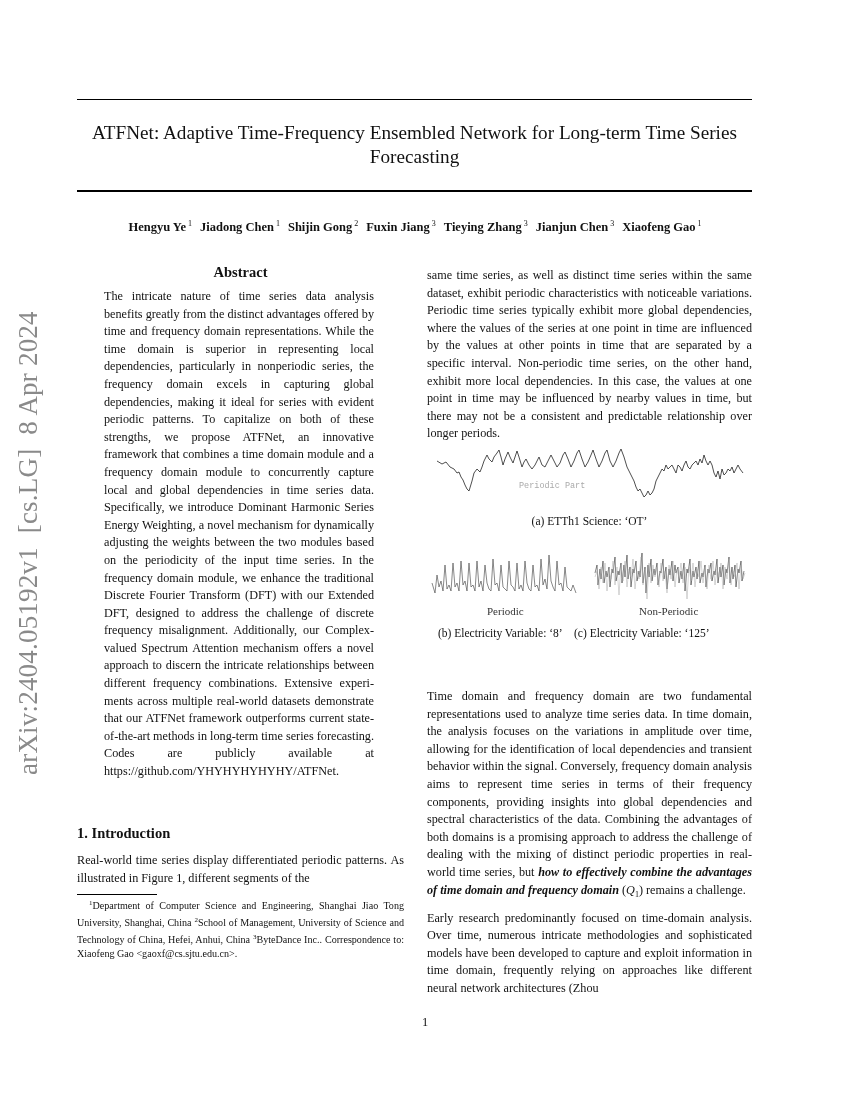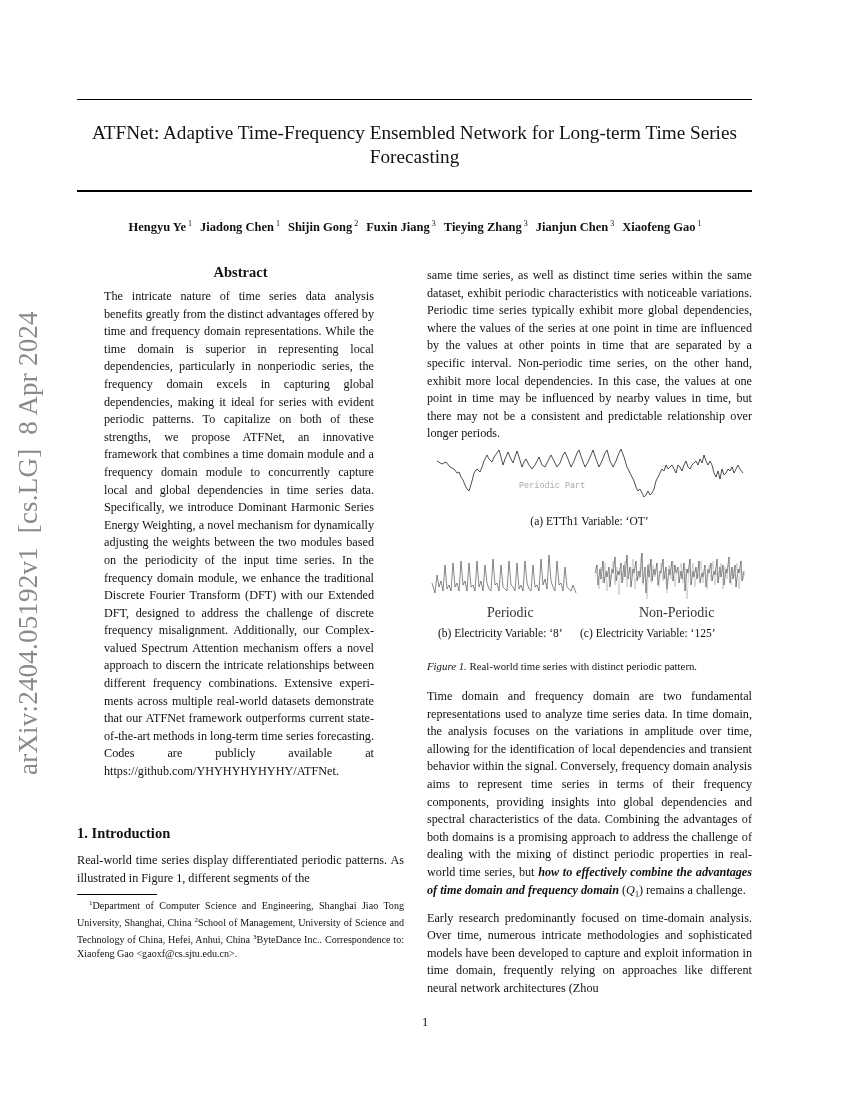--- a/index.html
+++ b/index.html
@@ -25,21 +25,21 @@
   .intro-body { position: absolute; left: 77px; top: 852px; width: 327px; font-size: 12.2px; line-height: 17.6px; text-align: justify; }
   .fn-rule { position: absolute; left: 77px; top: 894px; width: 80px; height: 1px; background: #000; }
   .footnote { position: absolute; left: 77px; top: 896px; width: 327px; font-size: 10.1px; line-height: 14px; text-align: justify; text-indent: 12px; }
   .footnote sup { font-size: 7px; vertical-align: 4px; }
   .para { font-size: 12.2px; line-height: 17.6px; text-align: justify; margin: 0; }
   .figure { position: relative; height: 415px; }
   .fig-a { position: absolute; left: 10px; top: 180px; width: 315px; height: 65px; }
   .fig-a-cap { position: absolute; top: 248px; left: 0; width: 325px; text-align: center; font-size: 11.5px; }
   .fig-b { position: absolute; left: 5px; top: 278px; width: 150px; height: 60px; }
   .fig-c { position: absolute; left: 168px; top: 276px; width: 150px; height: 64px; }
-  .fig-sub-lbl { position: absolute; font-size: 14px; color: #333; text-align: center; }
+  .fig-sub-lbl { position: absolute; font-size: 11px; color: #333; text-align: center; }
   .fig-bc-cap { position: absolute; top: 360px; font-size: 11.5px; white-space: nowrap; }
   .fig-caption { position: absolute; top: 393px; left: 0; width: 325px; font-size: 10.8px; }
   .fig-caption i { font-style: italic; }
   .periodic-part { position: absolute; left: 92px; top: 215px; font-size: 8.5px; color: #aaa; }
   .bi { font-weight: bold; font-style: italic; }
   .page-num { position: absolute; top: 1015px; left: 0; width: 850px; text-align: center; font-size: 12.5px; }
   svg { display: block; overflow: visible; }
 </style>
 </head>
 <body>
@@ -69,37 +69,36 @@
 
   <div class="figure" style="margin-top:-178px; pointer-events:none;">
   </div>
 </div>
 
 <div style="position:absolute; left:427px; top:267px; width:325px; height:420px;">
   <svg class="fig-a" viewBox="0 0 315 65" width="315" height="65">
     <polyline fill="none" stroke="#222" stroke-width="0.8" points="0,14 5,17 9,15 13,20 17,22 20,26 22,25 24,30 26,33 28,38 30,42 32,44 35,34 37,26 40,22 43,25 45,20 47,14 50,8 52,12 55,15 57,10 60,6 62,3 64,10 66,18 68,12 71,5 73,10 76,16 78,10 80,4 82,10 85,20 87,15 89,12 92,18 95,22 98,18 100,14 102,10 105,18 108,20 111,14 114,8 117,14 120,20 123,16 126,8 128,5 131,12 134,20 137,14 140,6 142,3 145,12 148,20 151,15 154,8 156,3 159,12 162,20 165,14 168,6 170,3 173,14 176,20 179,14 182,6 184,2 187,10 190,20 193,26 195,30 197,34 199,40 201,44 203,42 205,46 207,50 209,48 211,44 213,48 215,46 217,42 219,34 221,30 223,26 225,22 227,24 229,18 231,22 233,20 235,18 237,22 239,26 241,18 243,20 245,24 247,18 249,14 251,20 253,22 255,18 257,16 259,14 261,18 263,12 265,16 267,8 269,14 271,18 273,14 275,18 277,26 279,30 281,24 283,32 285,22 287,28 289,26 291,22 293,24 295,20 297,26 299,22 301,18 303,22 306,26"></polyline>
   </svg>
   <div class="periodic-part" style="top:214px;font-family:Liberation Mono, monospace;">Periodic Part</div>
-  <div class="fig-a-cap">(a) ETTh1 Variable: ‘OT’</div>
+  <div class="fig-a-cap">(a) ETTh1 Science: ‘OT’</div>
 
   <svg class="fig-b" viewBox="0 0 150 60" width="150" height="60">
     <polyline fill="none" stroke="#555" stroke-width="0.7" points="0,38 3,48 5,30 7,42 9,36 11,46 13,20 15,44 17,40 19,46 21,18 23,42 25,38 27,46 29,16 31,40 33,36 35,46 37,18 39,42 41,40 43,46 45,16 47,42 49,36 51,46 53,20 55,38 57,44 59,46 61,14 63,40 65,38 67,46 69,20 71,42 73,44 75,46 77,16 79,40 81,42 83,46 85,18 87,44 89,40 91,46 93,16 95,38 97,44 99,46 101,20 103,42 105,40 107,46 109,14 111,40 113,34 115,44 117,10 119,36 121,42 123,46 125,16 127,40 129,38 131,46 133,22 135,42 137,44 139,46 141,40 144,48"></polyline>
   </svg>
   <div class="fig-sub-lbl" style="left:60px; top:338px;">Periodic</div>
 
   <svg class="fig-c" viewBox="0 0 150 64" width="150" height="64">
     <polyline fill="none" stroke="#333" stroke-width="0.6" points="0,30 2,22 3,42 5,26 6,36 8,18 9,40 11,28 12,34 14,24 15,44 17,26 18,30 20,14 21,38 23,28 24,32 26,20 27,40 29,22 30,34 32,12 33,36 35,24 36,44 38,26 39,30 41,18 42,38 44,28 45,34 47,10 48,40 50,24 51,50 53,22 54,34 56,16 57,38 59,26 60,32 62,20 63,42 65,28 66,30 68,16 69,36 71,24 72,46 74,26 75,32 77,18 78,38 80,22 81,30 83,24 84,40 86,28 87,36 89,20 90,48 92,26 93,30 95,16 96,42 98,28 99,34 101,24 102,36 104,18 105,40 107,30 108,34 110,22 111,44 113,26 114,30 116,20 117,38 119,28 120,32 122,16 123,40 125,24 126,34 128,22 129,42 131,26 132,30 134,14 135,40 137,24 138,36 140,22 141,44 143,26 144,30 146,18 147,38 149,28"></polyline>
     <polyline fill="none" stroke="#aaa" stroke-width="0.5" points="0,34 2,28 4,46 6,24 8,40 10,20 12,48 14,26 16,36 18,18 20,42 22,24 24,52 26,22 28,38 30,18 32,44 34,26 36,34 38,16 40,46 42,28 44,36 46,14 48,42 50,26 52,56 54,20 56,40 58,22 60,34 62,24 64,44 66,20 68,38 70,28 72,50 74,22 76,36 78,18 80,44 82,26 84,34 86,20 88,40 90,24 92,56 94,24 96,38 98,20 100,44 102,26 104,34 106,18 108,40 110,24 112,46 114,22 116,36 118,18 120,42 122,26 124,34 126,20 128,46 130,24 132,36 134,16 136,42 138,28 140,34 142,20 144,46 146,22 148,36 150,30"></polyline>
   </svg>
   <div class="fig-sub-lbl" style="left:212px; top:338px;">Non-Periodic</div>
 
   <div class="fig-bc-cap" style="left:11px;">(b) Electricity Variable: ‘8’</div>
-  <div class="fig-bc-cap" style="left:153px;">(c) Electricity Variable: ‘125’</div>
+  <div class="fig-bc-cap" style="left:147px;">(c) Electricity Variable: ‘125’</div>
 
-  <div class="fig-caption"><i>Figure 1.</i><span> Real-world time series with distinct periodic pattern.</span></div>
 </div>
 
 <div style="position:absolute; left:427px; top:688px; width:325px;">
   <p class="para"><span>Time domain and frequency domain are two fundamental representations used to analyze time series data. In time domain, the analysis focuses on the variations in amplitude over time, allowing for the identification of local dependen­cies and transient behavior within the signal. Conversely, frequency domain analysis aims to represent time series in terms of their frequency components, providing insights into global dependencies and spectral characteristics of the data. Combining the advantages of both domains is a promising approach to address the challenge of dealing with the mixing of distinct periodic properties in real-world time series, but </span><span class="bi">how to effectively combine the advantages of time domain and frequency domain</span> (<i>Q</i><sub style="font-size:8px;">1</sub>)<span> remains a challenge.</span></p>
   <p class="para" style="margin-top:6px;">Early research predominantly focused on time-domain anal­ysis. Over time, numerous intricate methodologies and sophisticated models have been developed to capture and exploit information in time domain, frequently relying on ap­proaches like different neural network architectures (Zhou</p>
 </div>
 
 <div class="page-num">1</div>
 
 </body></html>

